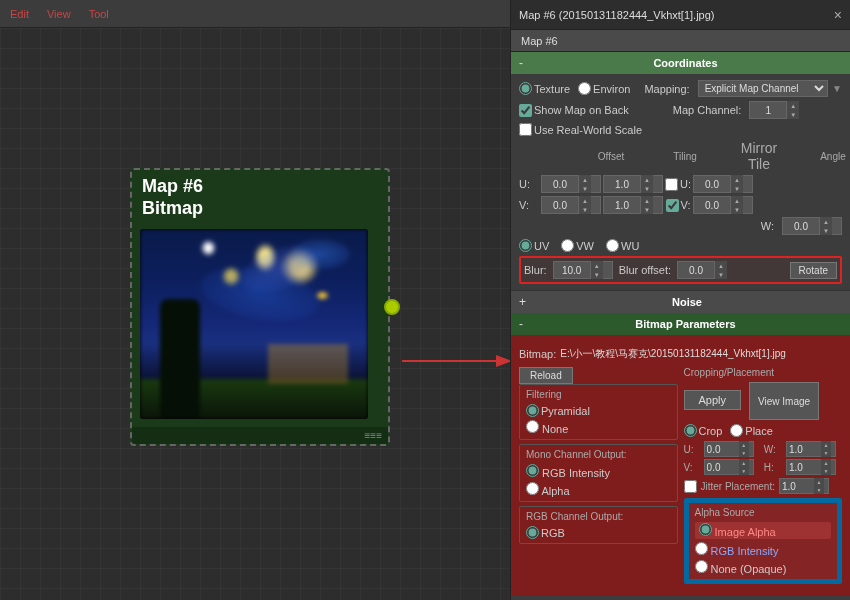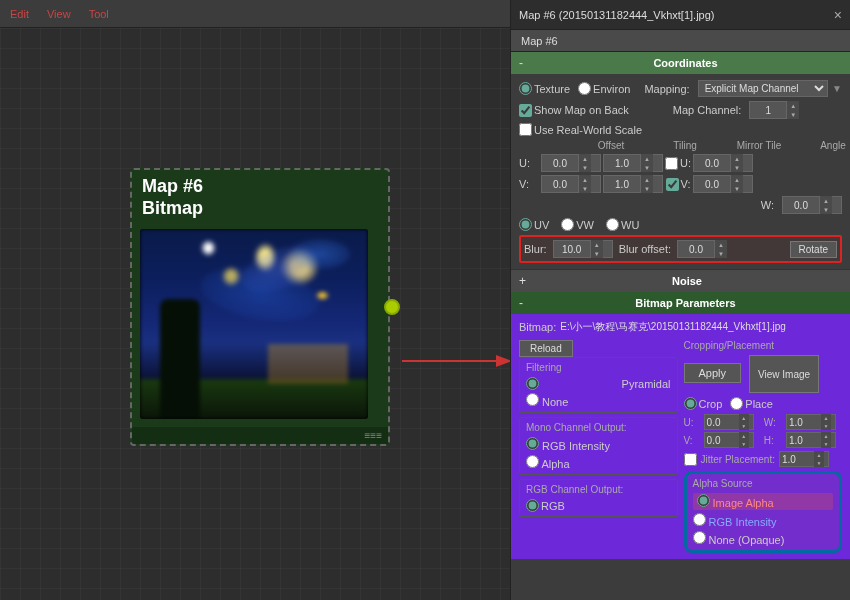--- a/index.html
+++ b/index.html
@@ -409,22 +409,22 @@
       height: 22px;
       background: #4a4a4a;
       display: flex;
       align-items: center;
       padding: 0 8px;
       cursor: pointer;
     }
 
     
     #bitmap-section {
-      padding: 6px 8px;
-      background: #6d28d9;
+      padding: 12px 8px;
+      background: #7f1d1d;
     }
 
     .bitmap-path-row {
       display: flex;
       align-items: center;
       gap: 4px;
       margin-bottom: 6px;
     }
 
     .path-text {
@@ -541,23 +541,23 @@
     .jitter-row {
       display: flex;
       align-items: center;
       gap: 4px;
       margin-top: 3px;
     }
 
     
     .alpha-section {
       margin-top: 4px;
-      border: 3px solid #0369a1;
+      border: 5px solid #0369a1;
       padding: 4px 6px;
-      border-radius: 8px;
+      border-radius: 2px;
       background: rgba(180, 100, 100, 0.1);
     }
 
     .alpha-title {
       color: #aaa;
       font-size: 10px;
       margin-bottom: 4px;
     }
 
     .alpha-radio-highlight {
@@ -709,21 +709,21 @@
       <label class="radio-item">
         <input type="checkbox" style="">
         <span class="label-text">Use Real-World Scale</span>
       </label>
     </div>
 
     <div class="grid-header">
       <span></span>
       <span class="col-header">Offset</span>
       <span class="col-header">Tiling</span>
-      <span class="col-header" style="grid-column: span 1; font-size:10px;">Mirror Tile</span>
+      <span class="col-header" style="grid-column: span 1; font-size:14px;">Mirror Tile</span>
       <span class="col-header">Angle</span>
     </div>
 
     <div class="grid-row">
       <span class="label-text">U:</span>
       <div class="spinbox">
         <input type="text" value="0.0" style="">
         <div class="spinbox-arrows">
           <button class="spinbox-up">▲</button>
           <button class="spinbox-down">▼</button>
@@ -843,21 +843,21 @@
     </div>
 
     <div class="two-col">
 
       <div>
         <button class="reload-btn" style="">Reload</button>
 
         
         <div class="sub-section">
           <div class="sub-section-title">Filtering</div>
-          <label class="radio-item" style="margin-bottom:3px;justify-content:space-between;">
+          <label class="radio-item" style="margin-bottom:3px;">
             <input type="radio" name="filtering" checked="" style="">
             <span class="label-text">Pyramidal</span>
           </label>
           <label class="radio-item" style="display:block;">
             <input type="radio" name="filtering" style="">
             <span class="label-text">None</span>
           </label>
         </div>
 
         

